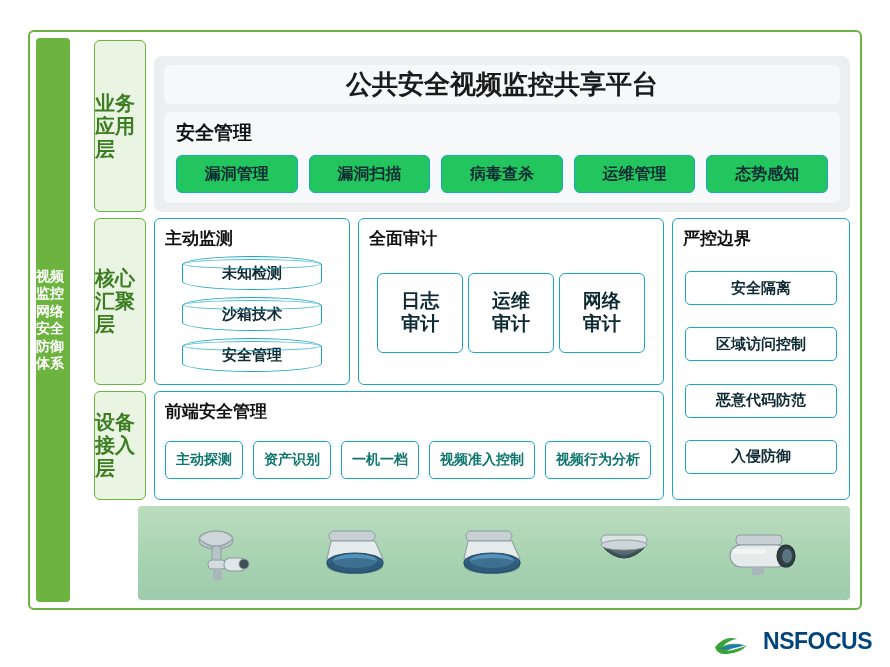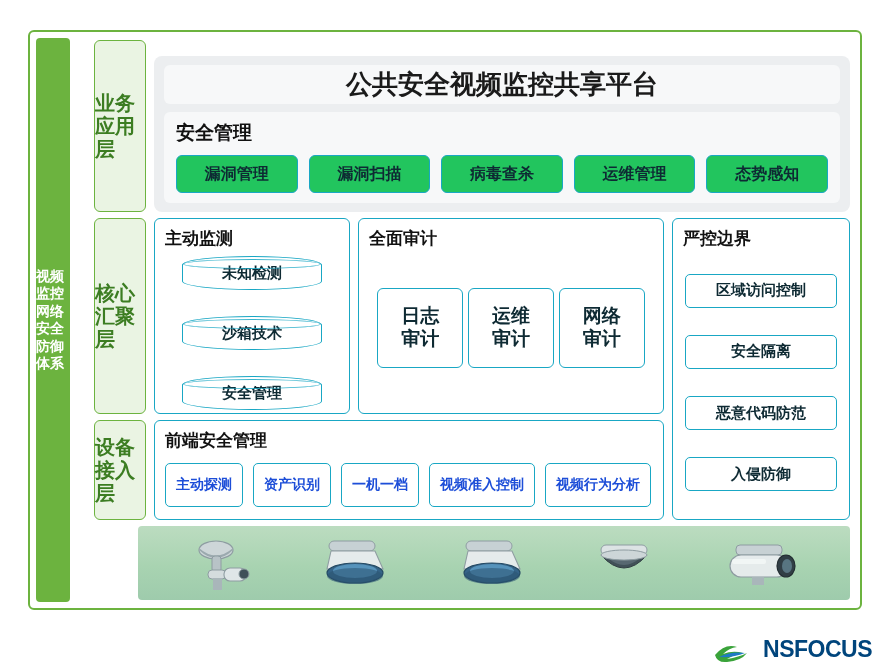--- a/index.html
+++ b/index.html
@@ -172,21 +172,21 @@
     margin-bottom: 6px;
   }
 
   #panel-monitor { width: 196px; flex: 0 0 196px; display: flex; flex-direction: column; }
   .cyl-stack {
     flex: 1;
     display: flex;
     flex-direction: column;
     justify-content: center;
     align-items: center;
-    gap: 26px;
+    gap: 7px;
     padding-bottom: 4px;
   }
   .cylinder {
     width: 140px;
     height: 34px;
     border: 1.6px solid #19a7c4;
     border-radius: 50% / 26%;
     background: #ffffff;
     display: flex;
     align-items: center;
@@ -239,25 +239,25 @@
   
   #row-front { height: 84px; }
   #panel-front { flex: 1; display: flex; flex-direction: column; }
   .front-chips {
     display: flex;
     gap: 10px;
     align-items: center;
     flex: 1;
   }
   .chip-sm {
-    height: 44px;
+    height: 38px;
     border: 1.5px solid #19a7c4;
     border-radius: 5px;
     background: #ffffff;
-    color: #1d4ed8;
+    color: #0f766e;
     font-size: 14px;
     font-weight: bold;
     display: flex;
     align-items: center;
     justify-content: center;
     padding: 0 10px;
     box-sizing: border-box;
     white-space: nowrap;
   }
 
@@ -300,21 +300,21 @@
     justify-content: space-around;
     padding: 0 18px;
     box-sizing: border-box;
   }
   .cam { opacity: .95; }
 
   
   #logo {
     position: absolute;
     right: 18px;
-    bottom: 4px;
+    bottom: 12px;
     display: flex;
     align-items: center;
     gap: 6px;
   }
   #logo .logo-text {
     font-size: 23px;
     font-weight: bold;
     color: #00457c;
     letter-spacing: -0.5px;
   }
@@ -412,22 +412,22 @@
             </div>
           </div>
 
         </div>
 
       </div>
 
       <div class="panel" id="panel-edge">
         <div class="panel-title">严控边界</div>
         <div class="edge-list">
+          <div class="edge-item">安全隔离</div>
           <div class="edge-item">区域访问控制</div>
-          <div class="edge-item">安全隔离</div>
           <div class="edge-item">恶意代码防范</div>
           <div class="edge-item">入侵防御</div>
         </div>
       </div>
 
     </div>
 
     <div class="row" id="row-device">
       <div style="width:52px;flex:0 0 52px;"></div>
       <div class="camera-strip">

